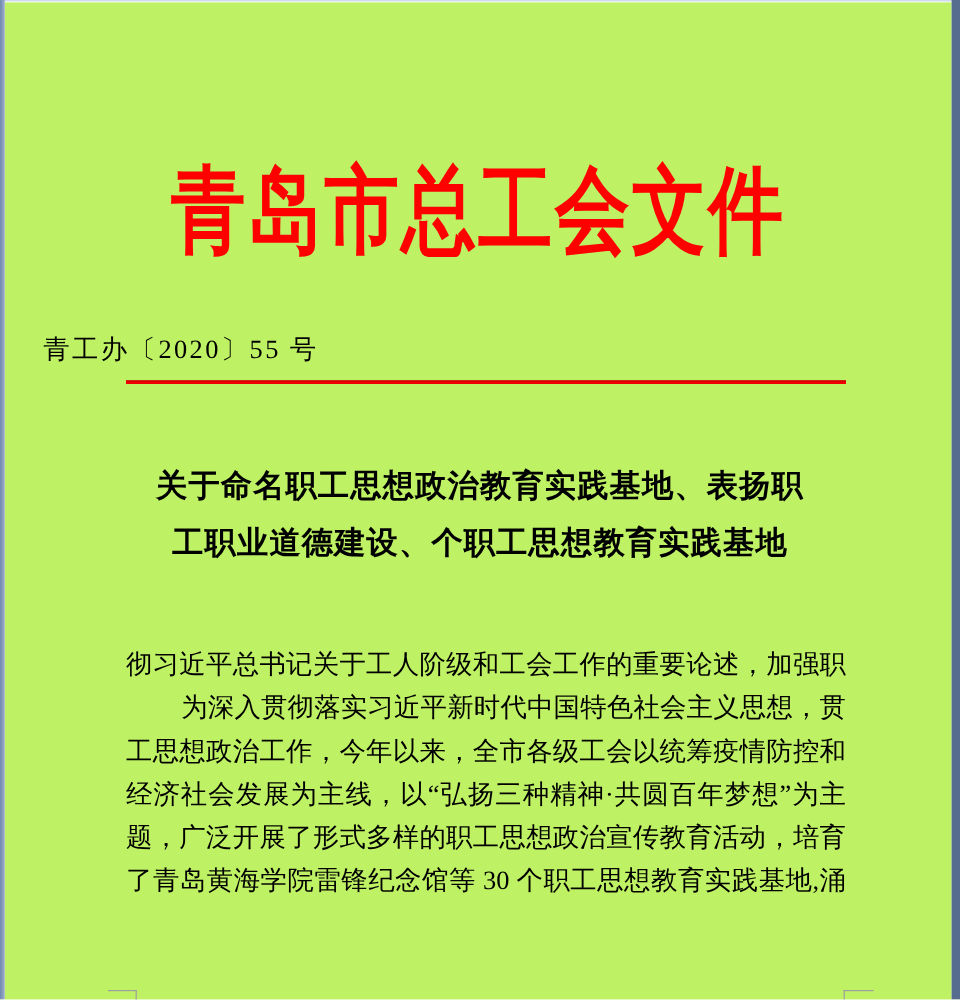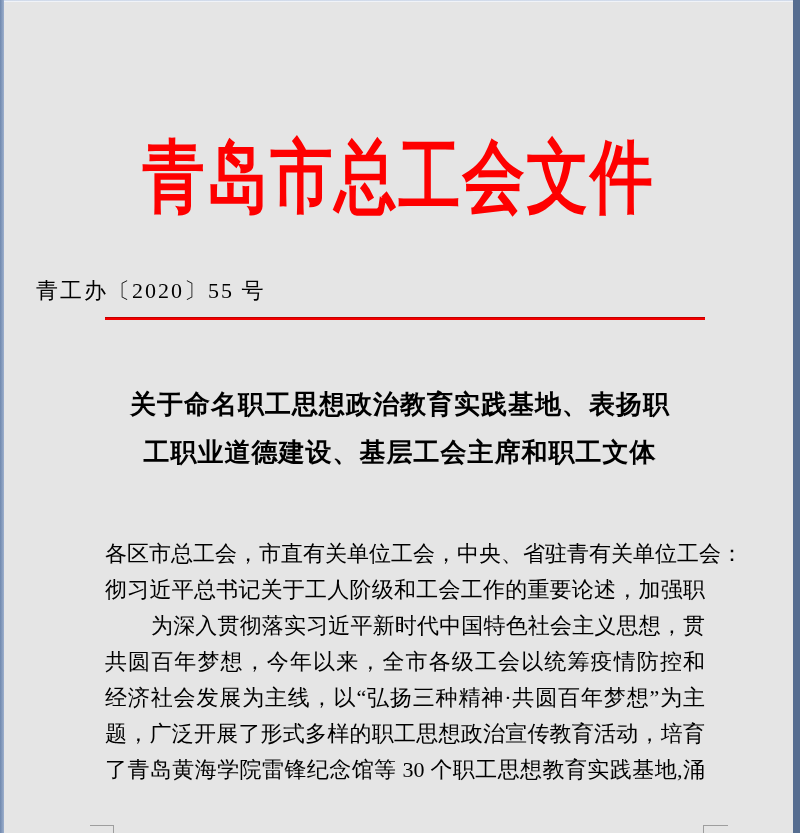--- a/index.html
+++ b/index.html
@@ -18,21 +18,21 @@
     overflow:hidden;font-family:var(--serif);color:#000;
   }
   
   .edge-top{position:absolute;left:0;top:0;right:0;height:2px;
     background:linear-gradient(to bottom,#c2cfe4,#ffffff);}
   .edge-left{position:absolute;left:0;top:0;bottom:0;width:4px;
     background:linear-gradient(to right,var(--edge-left),#9DAFCC);}
   .edge-right{position:absolute;right:0;top:0;bottom:0;width:7px;
     background:var(--edge-right);}
   
-  .page{position:absolute;left:4px;top:0;right:7px;bottom:0;background:#e5e5e5;}
+  .page{position:absolute;left:4px;top:0;right:7px;bottom:0;background:#bef264;}
 
   .org-title{
     position:absolute;left:0;top:123px;width:100%;height:84px;
     line-height:84px;text-align:center;
     font-family:var(--sans);font-weight:bold;font-size:62px;
     color:var(--accent-red);letter-spacing:2px;
     transform:scaleY(1.28);transform-origin:50% 0;
     white-space:nowrap;
   }
   .doc-number{
@@ -76,28 +76,27 @@
   <div class="page">
 
     <div class="org-title">青岛市总工会文件</div>
 
     <div class="doc-number">青工办〔2020〕55 号</div>
 
     <div class="red-rule"></div>
 
     <div class="doc-title">
       <div>关于命名职工思想政治教育实践基地、表扬职</div>
-      <div>工职业道德建设、基层工会主席和职工文体</div>
+      <div>工职业道德建设、个职工思想教育实践基地</div>
     </div>
 
     <div class="body-text">
-      <div class="line">各区市总工会，市直有关单位工会，中央、省驻青有关单位工会：</div>
       <div class="line jline">彻习近平总书记关于工人阶级和工会工作的重要论述，加强职</div>
       <div class="line jline indent">为深入贯彻落实习近平新时代中国特色社会主义思想，贯</div>
-      <div class="line jline">共圆百年梦想，今年以来，全市各级工会以统筹疫情防控和</div>
+      <div class="line jline">工思想政治工作，今年以来，全市各级工会以统筹疫情防控和</div>
       <div class="line jline">经济社会发展为主线，以“弘扬三种精神·共圆百年梦想”为主</div>
       <div class="line jline">题，广泛开展了形式多样的职工思想政治宣传教育活动，培育</div>
       <div class="line jline">了青岛黄海学院雷锋纪念馆等 30 个职工思想教育实践基地,涌</div>
     </div>
 
     <div class="mark mark-left"></div>
     <div class="mark mark-right"></div>
 
   </div>
 

